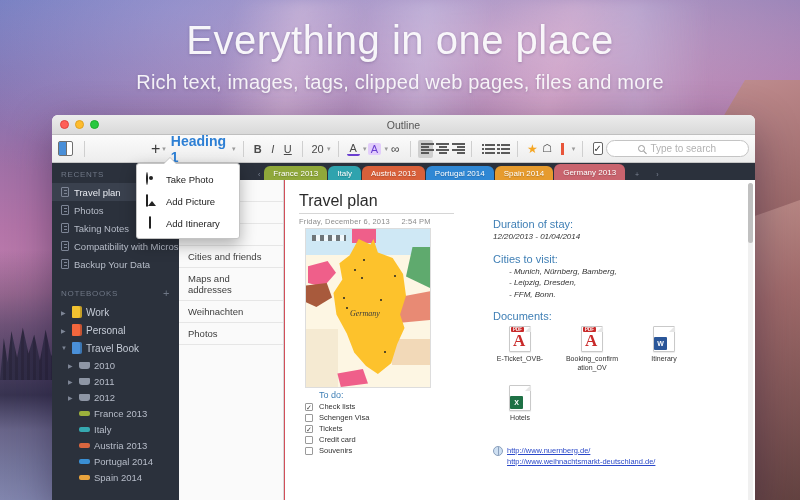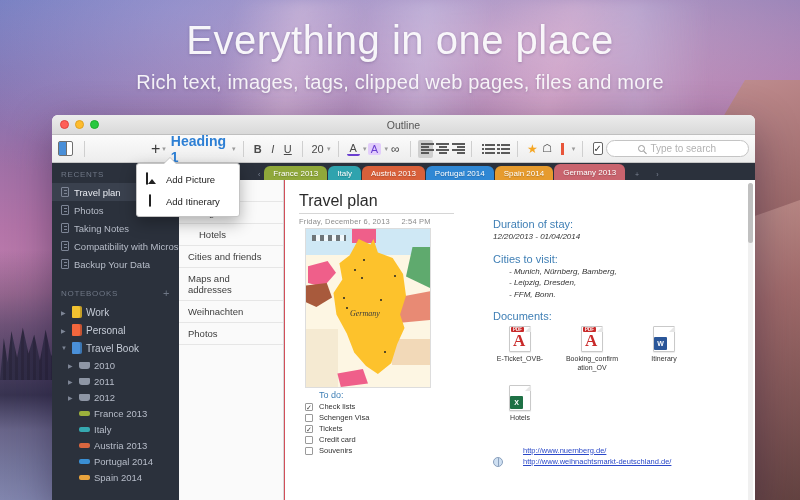--- a/index.html
+++ b/index.html
@@ -249,21 +249,21 @@
     border-radius: 1px; color: #fff; font-size: 7px; font-weight: 700;
     display: flex; align-items: center; justify-content: center;
   }
   .pdf-badge {
     position: absolute; left: 2px; top: 1px; background: #c92a2a; color: #fff;
     font-size: 4.5px; font-weight: 700; padding: 0 2px; border-radius: 1px;
   }
   .pdf-a { position: absolute; left: 4px; top: 6px; font-size: 17px; color: #c92a2a; font-family: "Liberation Serif", serif; font-weight: 700; line-height: 1; }
 
   
-  .links { margin-top: 12px; display: flex; gap: 20px; align-items: flex-end; }
+  .links { margin-top: 12px; display: flex; gap: 4px; align-items: flex-start; }
   .globe {
     width: 10px; height: 10px; border-radius: 50%;
     border: 1px solid #8aa0bd; background: #cfe0f2; flex: none; margin-top: 1px;
     position: relative; overflow: hidden;
   }
   .globe::after { content:""; position: absolute; left: 4px; top: -1px; bottom: -1px; width: 1px; background: #8aa0bd; }
   .lnk { font-size: 7.5px; color: #2a48c8; text-decoration: underline; line-height: 1.5; display: block; }
 
   
   .todo { position: absolute; left: 20px; top: 210px; width: 170px; }
@@ -695,20 +695,24 @@
             <div id="vthumb"></div>
           </div>
         </div>
       </div>
     </div>
   </div>
 </div>
 
 <div id="menu">
   <div class="mi">
+    <span class="mi-ic"><span class="cam-ic"></span></span>
+    <span>Take Photo</span>
+  </div>
+  <div class="mi">
     <span class="mi-ic"><span class="pic-ic"></span></span>
     <span>Add Picture</span>
   </div>
   <div class="mi">
     <span class="mi-ic"><span class="clip-ic"></span></span>
     <span>Add Itinerary</span>
   </div>
 </div>
 
 </body></html>

